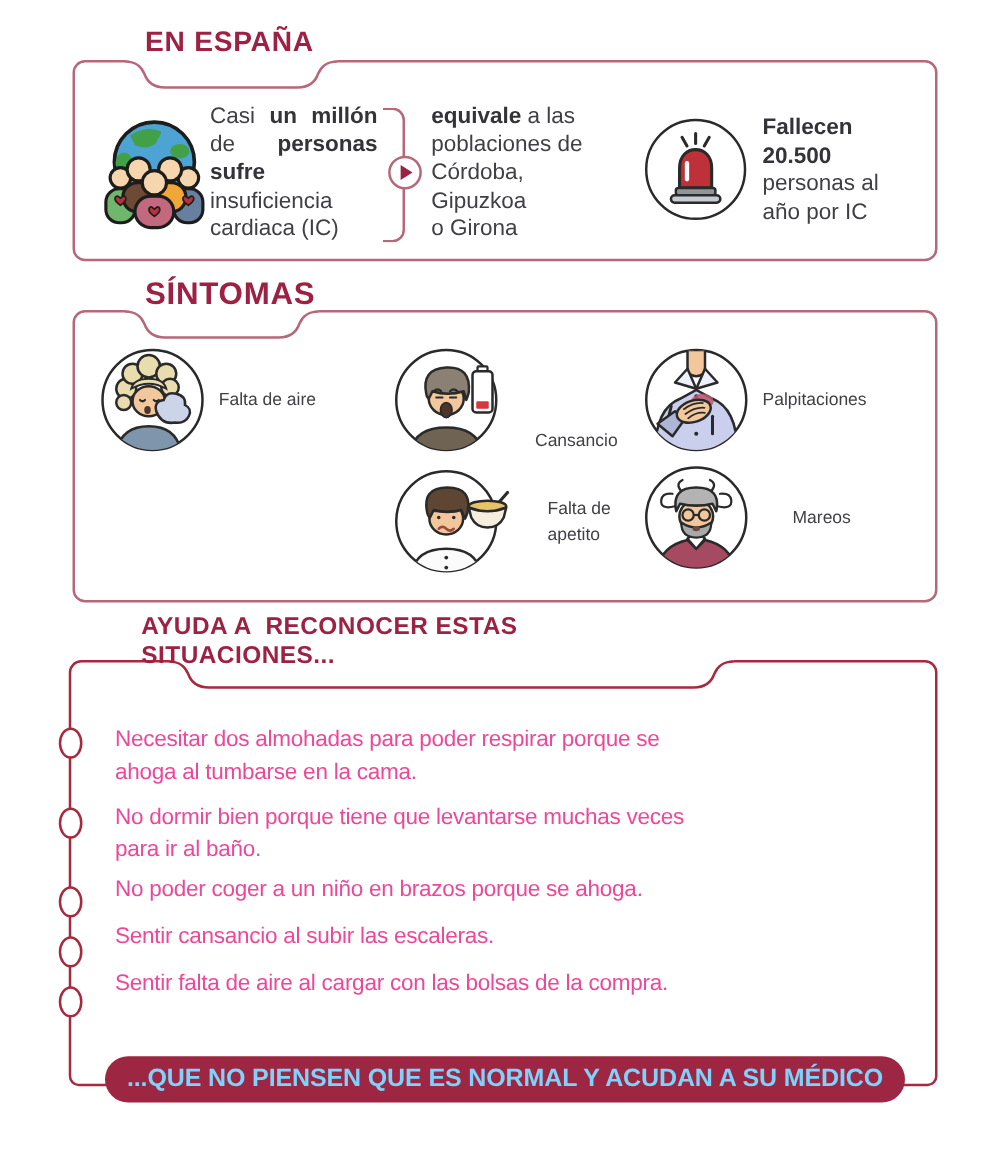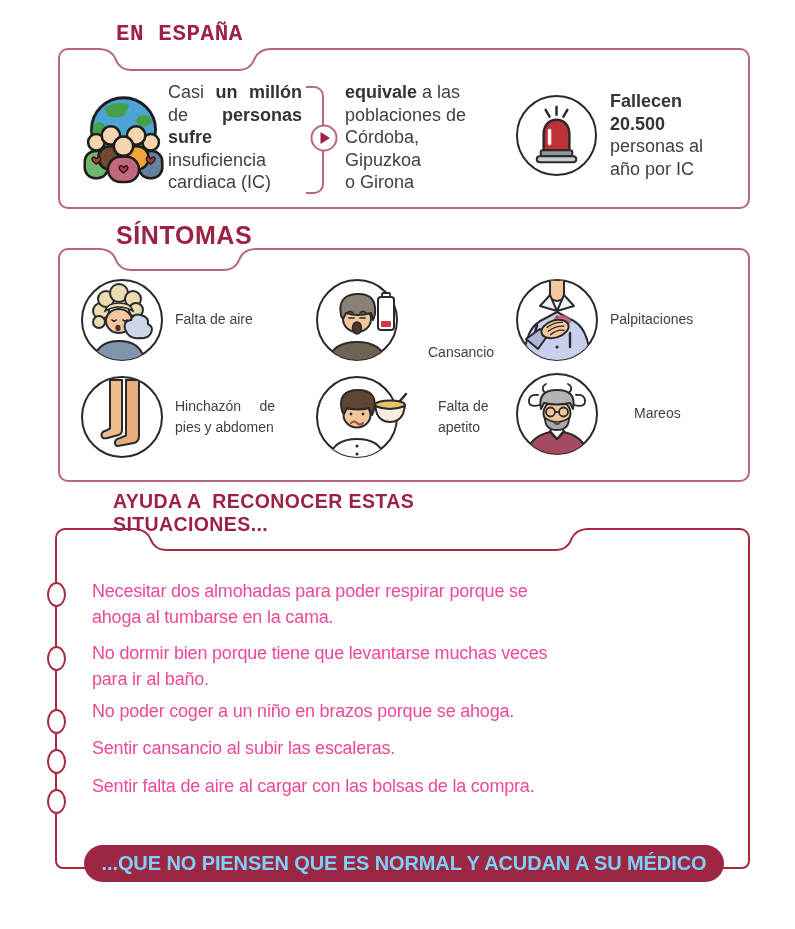--- a/index.html
+++ b/index.html
@@ -6,21 +6,21 @@
   .page{position:relative;width:795px;height:929px;background:#fff;overflow:hidden;
         font-family:"Liberation Sans",sans-serif;color:#3f3f44;}
   
   .panel{position:absolute;border:2px solid #b5687a;border-radius:10px;background:#fff;}
   .panel1{left:58px;top:48px;width:688px;height:157px;}
   .panel2{left:58px;top:248px;width:688px;height:230px;}
   .panel3{left:55px;top:528px;width:691px;height:337px;border-color:#a62940;
           border-radius:10px 10px 8px 8px;}
   .tab{position:absolute;top:-3px;}
   .panel-title{position:absolute;color:#9c2142;font-weight:700;letter-spacing:.6px;white-space:pre-wrap;}
-  .title1{left:56px;top:-29px;font-size:22.5px;font-family:Liberation Mono, monospace;}
+  .title1{left:56px;top:-29px;font-size:22.5px;}
   .title2{left:56px;top:-29px;font-size:25px;}
   .title3{left:56px;top:-40px;font-size:19.5px;line-height:23px;letter-spacing:.4px;}
   
   .txt{position:absolute;font-size:18px;line-height:22.5px;}
   .b{font-weight:700;color:#333338;}
   .stat-text{left:108px;top:31px;width:134px;text-align:justify;}
   .equiv-text{left:285px;top:31px;width:150px;white-space:pre-line;}
   .deaths-text{left:550px;top:40px;width:140px;white-space:pre-line;}
   .globe{position:absolute;left:15px;top:37px;}
   .siren{position:absolute;left:455px;top:44px;}
@@ -217,37 +217,20 @@
             <g transform="rotate(-18 41 52)">
               <ellipse cx="41" cy="52" rx="14" ry="8.5" fill="#f2c79c" stroke="#2a2a2a" stroke-width="2"></ellipse>
               <path d="M34 48 q9 -3 16 0 M34 52 q9 -3 16 0 M35 56 q8 -3 14 0" stroke="#2a2a2a" stroke-width="1.4" fill="none" stroke-linecap="round"></path>
             </g>
           </g>
         </svg>
       </div>
       <div class="sym-label">Palpitaciones</div>
     </div>
 
-    <div class="sym sym4">
-      <div class="iconwrap">
-        <svg width="86" height="86" viewBox="0 0 86 86">
-          <defs>
-              <clipPath id="c4">
-                <circle cx="43" cy="43" r="40"></circle>
-              </clipPath>
-            </defs>
-          <circle cx="43" cy="43" r="40" fill="#fff" stroke="#2a2a2a" stroke-width="2"></circle>
-          <g clip-path="url(#c4)" stroke="#2a2a2a" stroke-width="2" stroke-linejoin="round">
-            <path d="M31 6 h12 V56 q0 4 -3.5 5 l-11 3 q-6 1.5 -6 -3 q0 -3 4 -4.2 l4.5 -2.3 Z" fill="#f0bd8e"></path>
-            <path d="M47 6 h13 V62 q0 6 -5 7 l-13.5 2.6 q-6.5 1.4 -5.5 -3.6 q.6 -3 5 -4 l6 -2.5 Z" fill="#e8ad7c"></path>
-          </g>
-        </svg>
-      </div>
-      <div class="sym-label lab-justify">Hinchazón de pies y abdomen</div>
-    </div>
 
     <div class="sym sym5">
       <div class="iconwrap">
         <svg width="86" height="86" viewBox="0 0 86 86">
           <defs>
               <clipPath id="c5">
                 <circle cx="43" cy="43" r="40"></circle>
               </clipPath>
             </defs>
           <circle cx="43" cy="43" r="40" fill="#fff" stroke="#2a2a2a" stroke-width="2"></circle>

